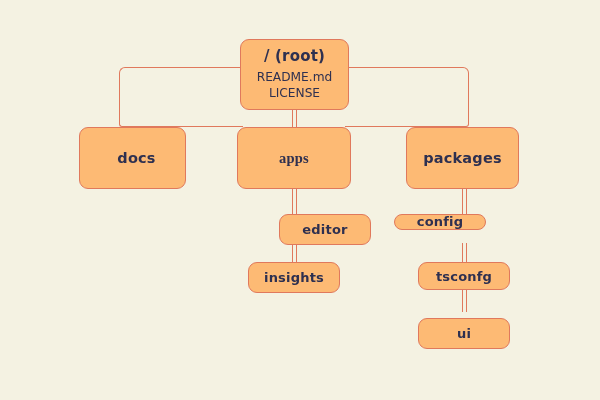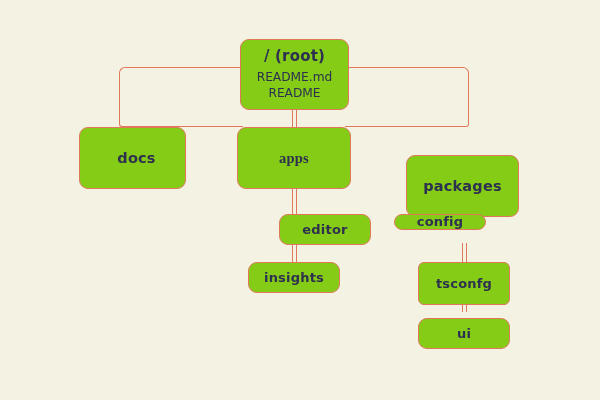--- a/index.html
+++ b/index.html
@@ -43,21 +43,21 @@
     border-bottom: 1.6px solid #e0795c;
     border-right: 1.6px solid #e0795c;
     border-top-right-radius: 6px;
     border-bottom-right-radius: 3px;
   }
 
   
   .node {
     position: absolute;
     box-sizing: border-box;
-    background: #84cc16;
+    background: #fdba74;
     border: 1.6px solid #e0795c;
     border-radius: 9px;
     color: #2e3050;
     display: flex;
     flex-direction: column;
     align-items: center;
     justify-content: center;
     z-index: 4;
   }
   .node-title {
@@ -111,49 +111,49 @@
   <div class="conn conn-v" style="left:461.5px; top:186px; height:30px;"></div>
 
   <div class="conn conn-v" style="left:461.5px; top:243px; height:22px;"></div>
 
   <div class="conn conn-v" style="left:461.5px; top:290px; height:22px;"></div>
 
   <div class="node root" style="left:240px; top:39px; width:109px; height:71px;">
     <div class="node-title">/ (root)</div>
     <div class="file-list">
       <div class="file-item">README.md</div>
-      <div class="file-item">README</div>
+      <div class="file-item">LICENSE</div>
     </div>
   </div>
 
   <div class="node big" style="left:79px; top:127px; width:107px; height:62px;padding-left:8px;">
     <div class="node-title">docs</div>
   </div>
 
   <div class="node big" style="left:237px; top:127px; width:114px; height:62px;font-family:Liberation Serif, serif;">
     <div class="node-title">apps</div>
   </div>
 
-  <div class="node big" style="left:406px; top:127px; width:113px; height:62px;margin-top:28px;">
+  <div class="node big" style="left:406px; top:127px; width:113px; height:62px;">
     <div class="node-title">packages</div>
   </div>
 
   <div class="node small" style="left:248px; top:214px; width:92px; height:31px;margin-left:31px;">
     <div class="node-title">editor</div>
   </div>
 
   <div class="node small" style="left:248px; top:262px; width:92px; height:31px;">
     <div class="node-title">insights</div>
   </div>
 
   <div class="node small" style="left:394px; top:214px; width:92px; height:16px;justify-content:flex-end;">
     <div class="node-title">config</div>
   </div>
 
-  <div class="node small" style="left:418px; top:262px; width:92px; height:43px;border-radius:6px;">
+  <div class="node small" style="left:418px; top:262px; width:92px; height:28px;">
     <div class="node-title">tsconfg</div>
   </div>
 
   <div class="node small" style="left:418px; top:318px; width:92px; height:31px;">
     <div class="node-title">ui</div>
   </div>
 
 </div>
 
 </body></html>

